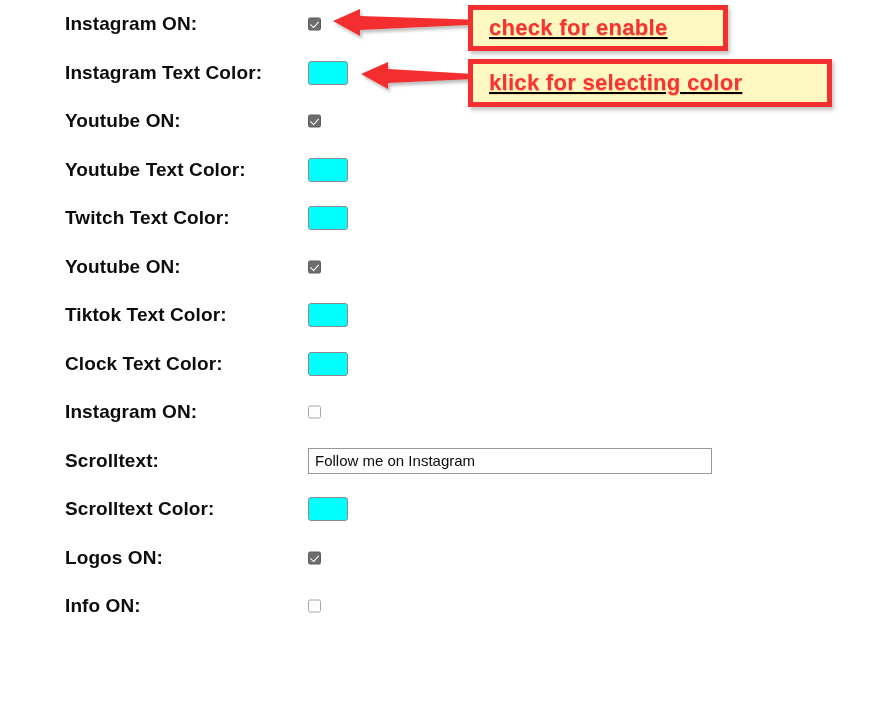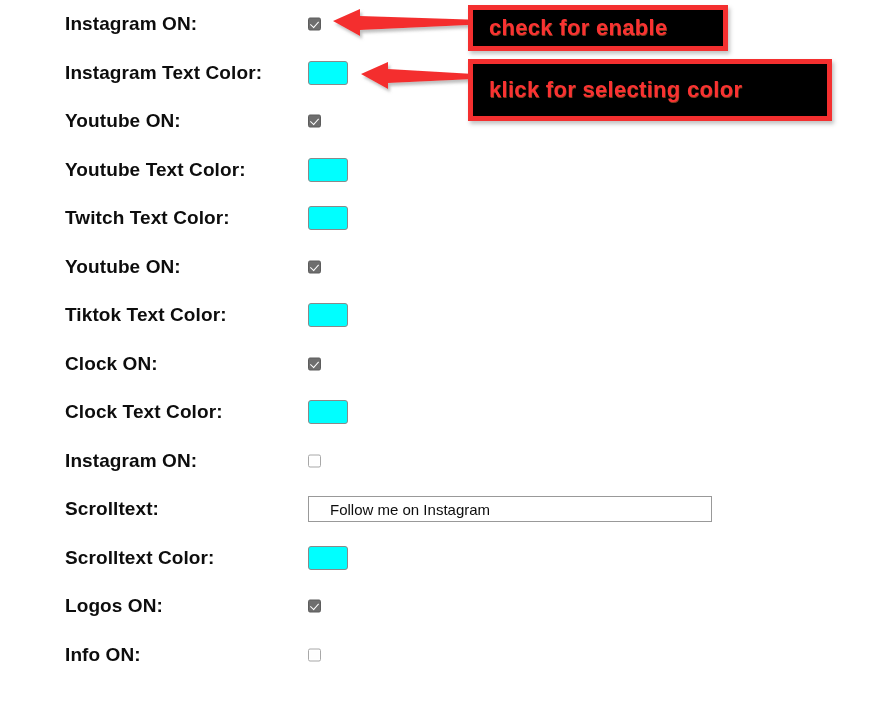--- a/index.html
+++ b/index.html
@@ -93,42 +93,43 @@
   .text-input {
     width: 404px;
     height: 26px;
     box-sizing: border-box;
     border: 1px solid #999999;
     border-radius: 0;
     background: #ffffff;
     font-family: "Liberation Sans", sans-serif;
     font-size: 15px;
     color: #0d0d0d;
-    padding: 0 21px;
+    padding: 0 6px;
     outline: none;
   }
 
   
   #annotation-layer {
     position: absolute;
     left: 0;
     top: 0;
     width: 892px;
     height: 721px;
     pointer-events: none;
   }
 
   .callout-box {
     position: absolute;
     box-sizing: border-box;
-    background: #000000;
+    background: #fef9c3;
     border: 5px solid #f42f2f;
     display: flex;
     align-items: center;
     box-shadow: 2px 3px 4px rgba(120,120,120,0.45);
+    text-decoration: underline;
   }
   .callout-text {
     font-size: 22px;
     font-weight: bold;
     color: #fa3232;
     white-space: nowrap;
     letter-spacing: 0.3px;
     padding-left: 16px;
     text-shadow: 0.5px 0.5px 0 rgba(250,120,60,0.5);
   }
@@ -136,21 +137,21 @@
   #callout-box-enable {
     left: 468px;
     top: 5px;
     width: 260px;
     height: 46px;
   }
   #callout-box-color {
     left: 468px;
     top: 59px;
     width: 364px;
-    height: 62px;
+    height: 48px;
   }
 
   .arrow-svg {
     position: absolute;
   }
   #arrow-enable { left: 330px; top: 5px; }
   #arrow-color  { left: 358px; top: 56px; }
 </style>
 </head>
 <body>
@@ -189,26 +190,20 @@
     <div class="form-row">
       <div class="row-label">Youtube ON:</div>
       <div class="row-control">
         <span class="checkbox checked"></span>
       </div>
     </div>
     <div class="form-row">
       <div class="row-label">Tiktok Text Color:</div>
       <div class="row-control">
         <span class="color-swatch" style="background: rgb(0, 255, 255);"></span>
-      </div>
-    </div>
-    <div class="form-row">
-      <div class="row-label">Clock ON:</div>
-      <div class="row-control">
-        <span class="checkbox checked"></span>
       </div>
     </div>
     <div class="form-row">
       <div class="row-label">Clock Text Color:</div>
       <div class="row-control">
         <span class="color-swatch" style="background: rgb(0, 255, 255);"></span>
       </div>
     </div>
     <div class="form-row">
       <div class="row-label">Instagram ON:</div>

